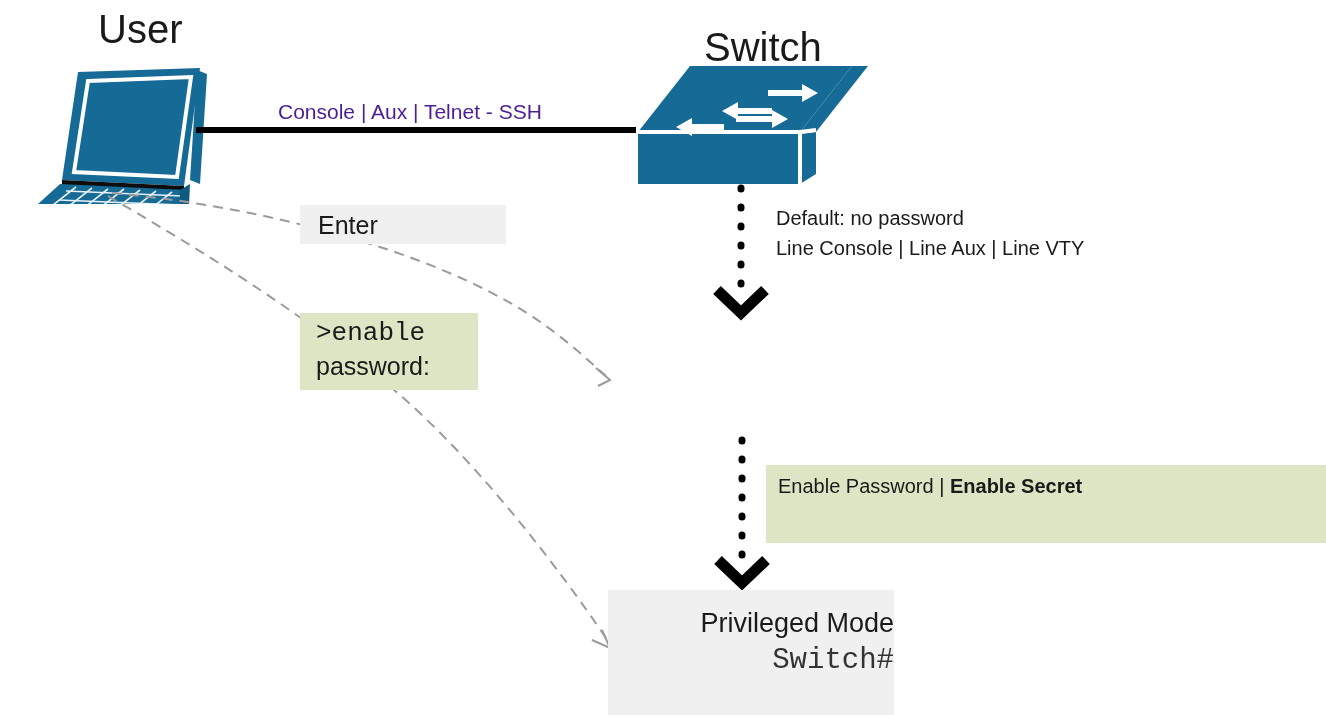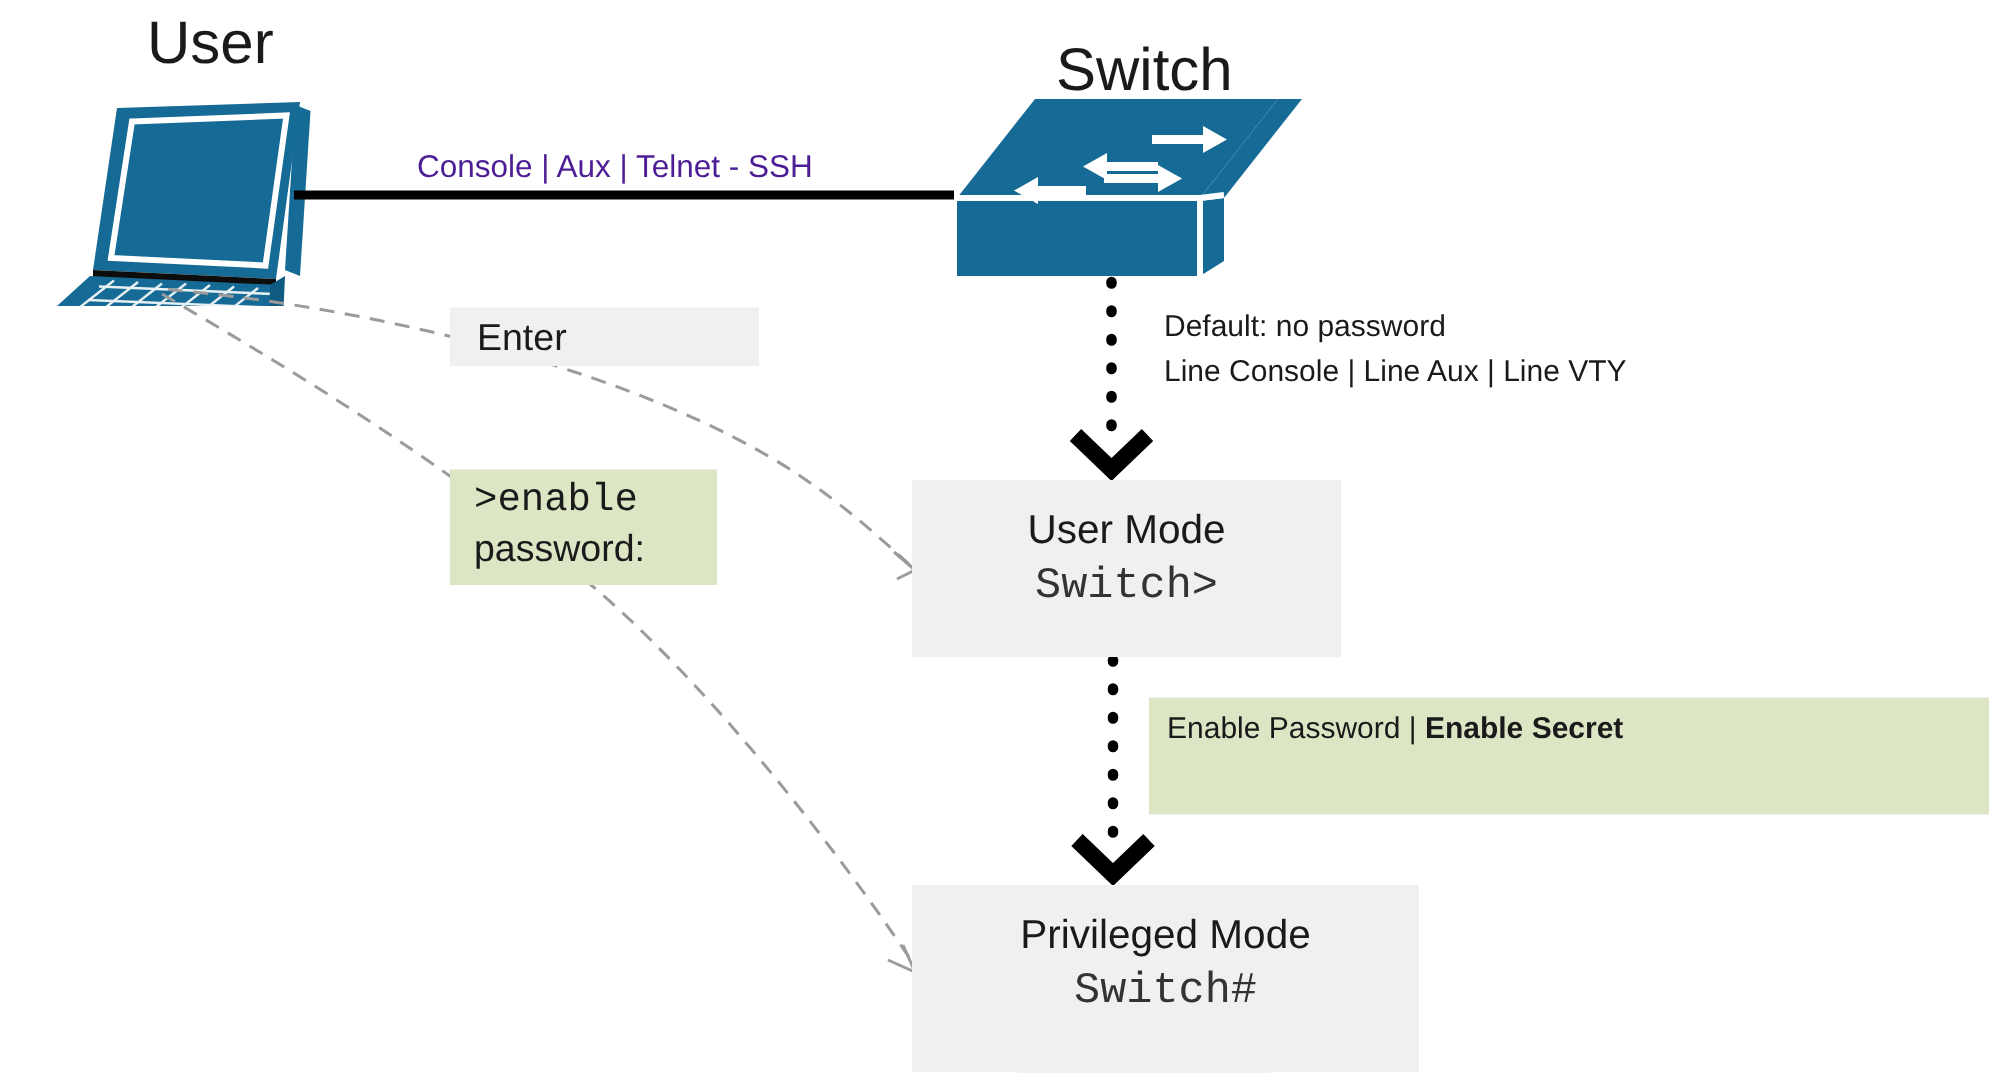--- a/index.html
+++ b/index.html
@@ -90,22 +90,22 @@
     font-size: 25px;
     color: #1a1a1a;
   }
 
   
   #box-user-mode {
     left: 608px; top: 320px; width: 286px; height: 118px;
     text-align: center;
   }
   #box-priv-mode {
-    left: 608px; top: 590px; width: 338px; height: 125px;
-    text-align: center;
+    left: 608px; top: 590px; width: 286px; height: 125px;
+    text-align: right;
   }
   .mode-title {
     display: block;
     margin-top: 19px;
     font-size: 27px;
     color: #1a1a1a;
     line-height: 1.1;
   }
   .mode-prompt {
     display: block;
@@ -256,24 +256,20 @@
   <div class="box box-green" id="box-enable">
     <span class="ln1">&gt;enable</span>
     <span class="ln2">password:</span>
   </div>
 
   <div id="note-lines">
     <div>Default: no password</div>
     <div>Line Console | Line Aux | Line VTY</div>
   </div>
 
-  <div class="box box-grey" id="box-user-mode">
-    <span class="mode-title">User Mode</span>
-    <span class="mode-prompt">Switch&gt;</span>
-  </div>
 
   <div class="box box-green" id="box-secret">
     <span class="ln1"><span>Enable Password | </span><b>Enable Secret</b></span>
   </div>
 
   <div class="box box-grey" id="box-priv-mode">
     <span class="mode-title">Privileged Mode</span>
     <span class="mode-prompt">Switch#</span>
   </div>
 

